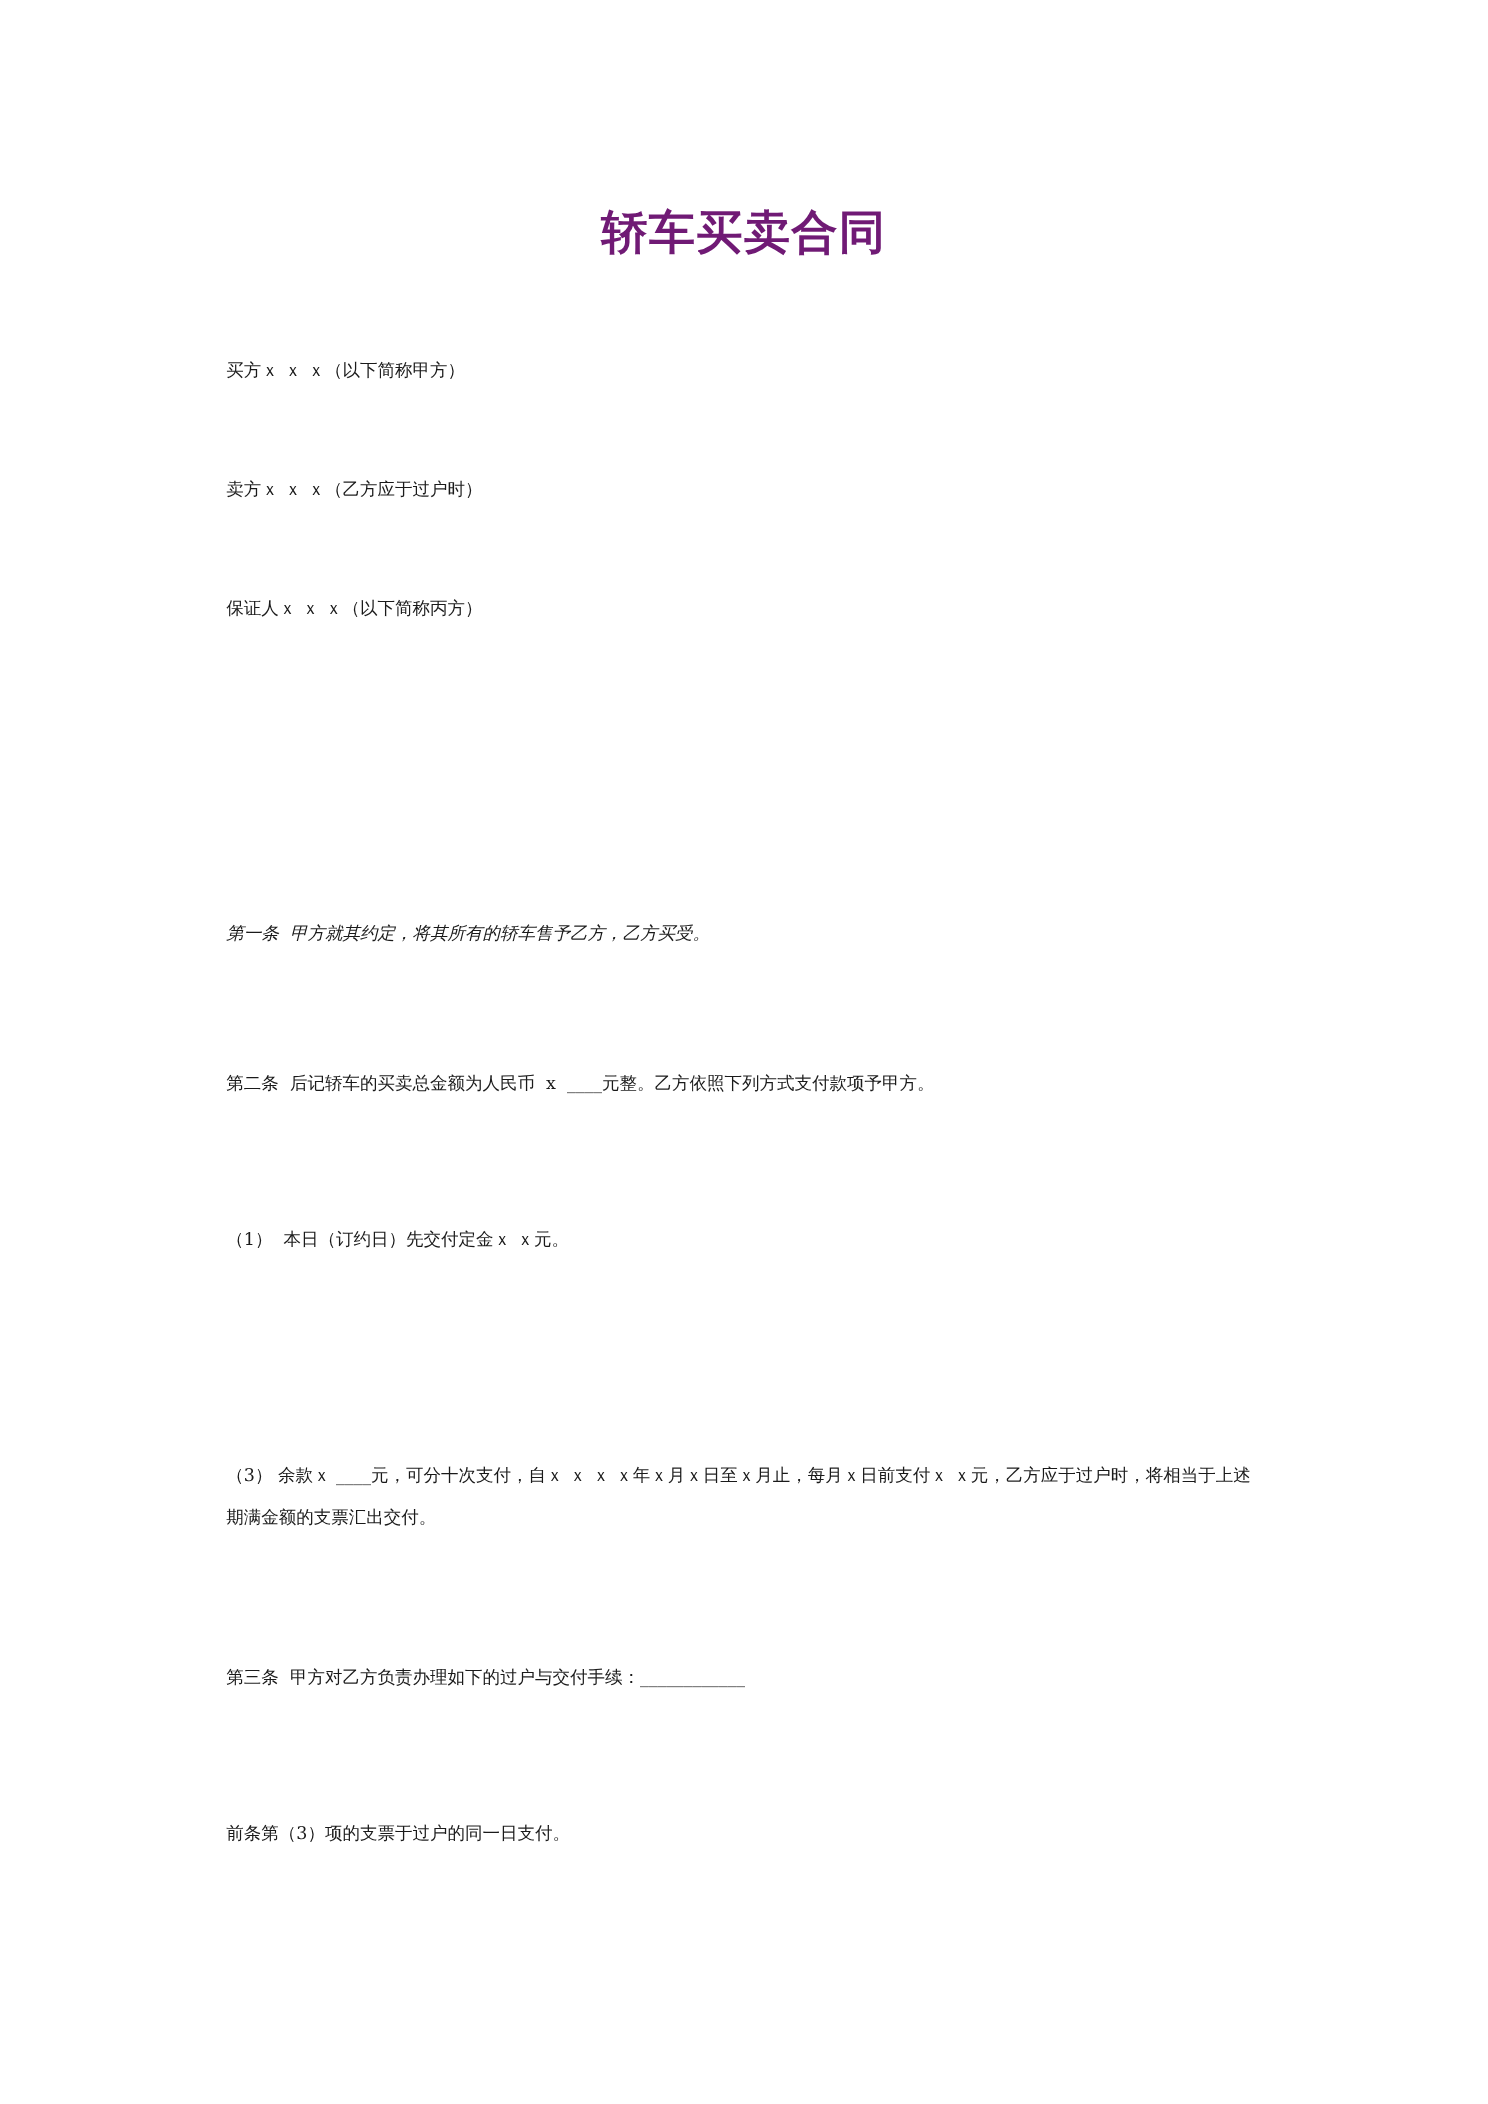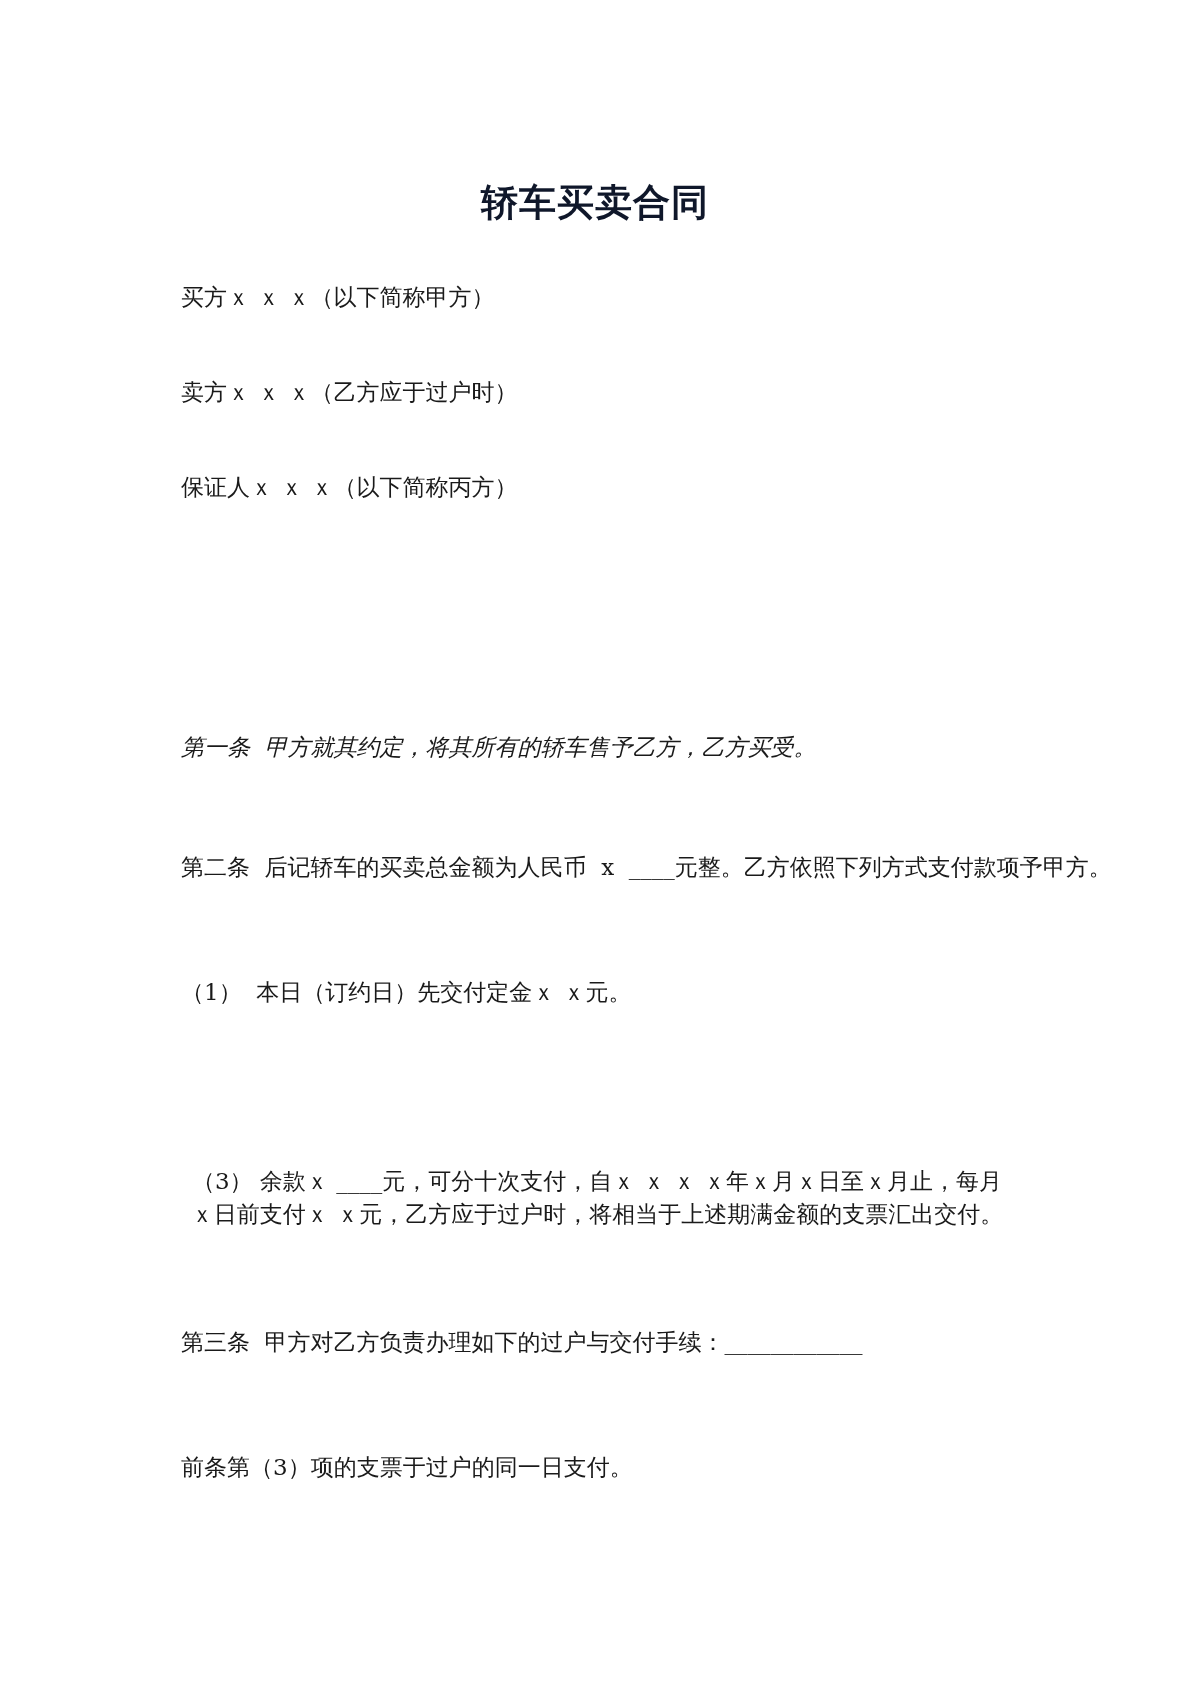--- a/index.html
+++ b/index.html
@@ -19,42 +19,41 @@
       position: absolute;
       left: 0;
       top: 0;
       width: 1190px;
       height: 1683px;
       background: #ffffff;
     }
     .title {
       position: absolute;
       left: 0;
-      top: 180px;
+      top: 163px;
       width: 1190px;
       text-align: center;
       font-size: 37px;
       font-weight: bold;
       letter-spacing: 1px;
-      color: #0f172a;
+      color: #701a75;
       line-height: 44px;
     }
     .line {
       position: absolute;
       left: 181px;
-      font-size: 23px;
+      font-size: 14px;
       line-height: 24px;
       white-space: pre;
       color: #1a1a1a;
     }
     .wrap {
       white-space: normal;
       width: 832px;
       line-height: 33px;
-      text-align: center;
     }
   </style>
 </head>
 <body>
 
 <div class="page">
   <div class="title">轿车买卖合同</div>
 
   <div class="line" style="top:285px;">买方ｘ ｘ ｘ（以下简称甲方）</div>
   <div class="line" style="top:380px;">卖方ｘ ｘ ｘ（乙方应于过户时）</div>

